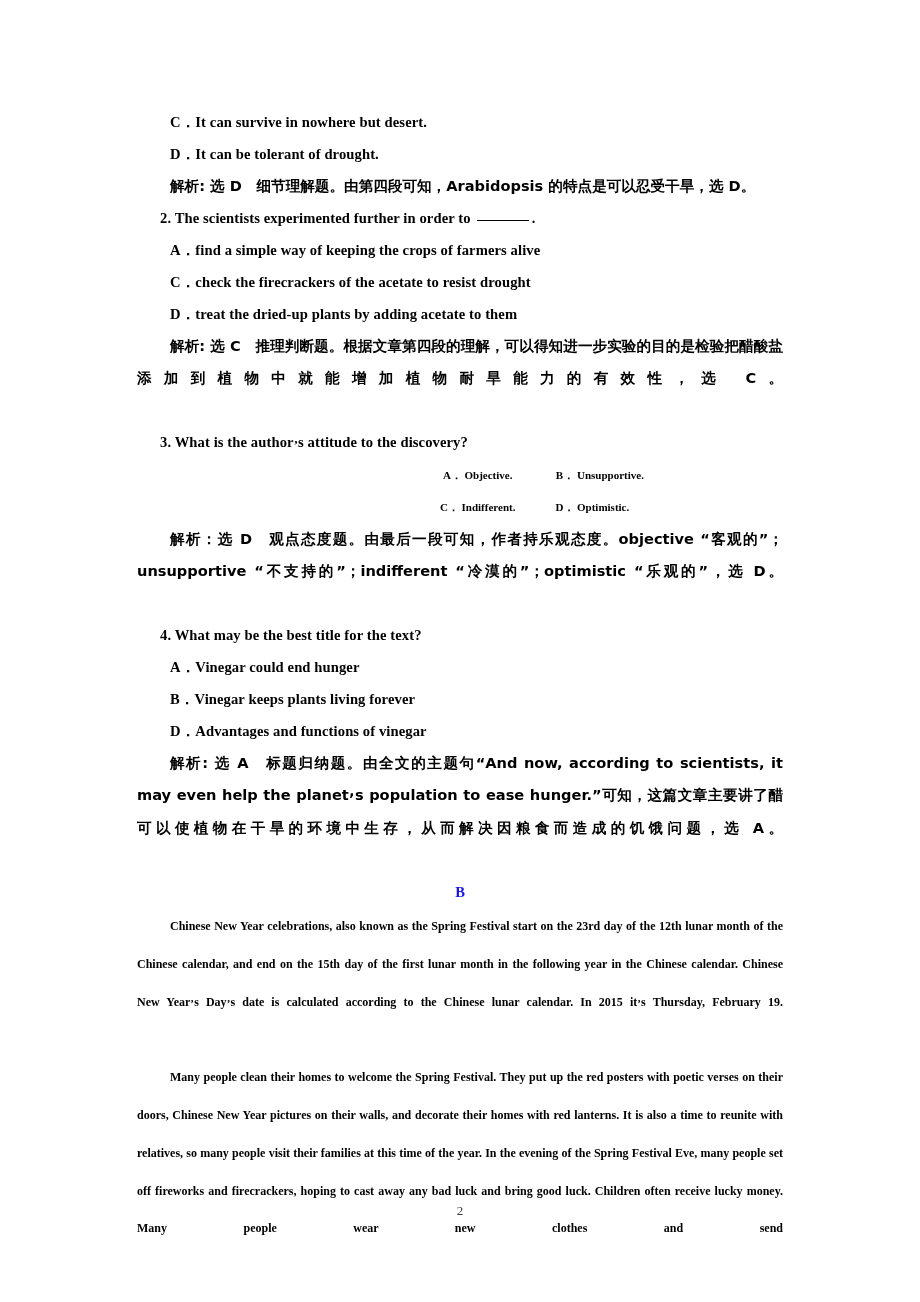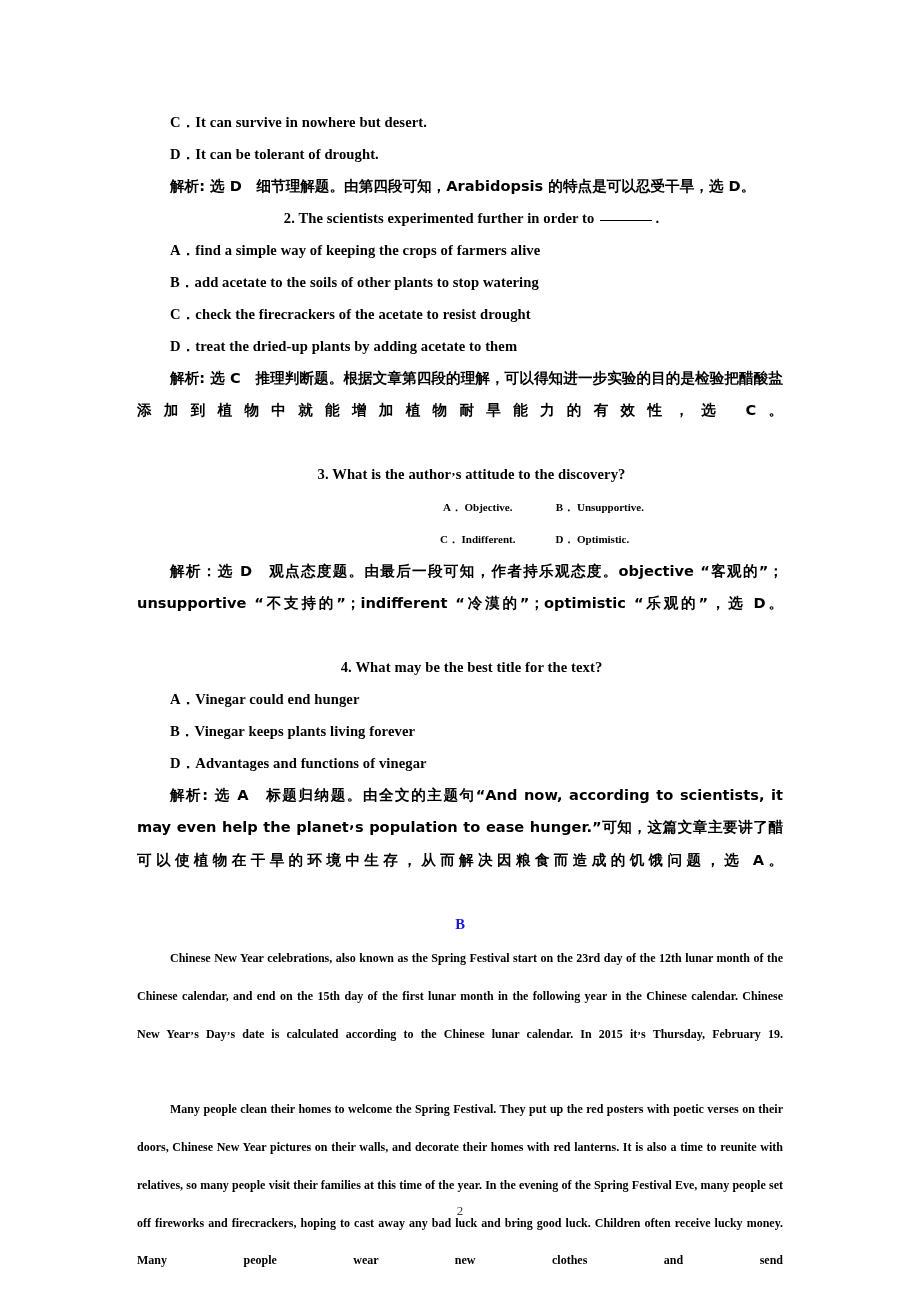--- a/index.html
+++ b/index.html
@@ -44,21 +44,20 @@
     padding-left: 33px;
   }
   .opt-letter {
     display: inline-block;
     min-width: 24px;
   }
 
   
   .stem {
     padding-left: 23px;
-    text-align: center;
   }
 
   
   .option-row {
     position: relative;
     font-weight: bold;
     font-size: 11px;
     line-height: 32px;
     height: 32px;
     padding-left: 33px;
@@ -165,23 +164,20 @@
     <div class="analysis one-line cn">解析: 选 D　细节理解题。由第四段可知，Arabidopsis 的特点是可以忍受干旱，选 D。</div>
 
     <div class="line stem">
       <span>2.</span>
       <span>The scientists experimented further in order to</span><span class="blank"></span><span>.</span>
     </div>
     <div class="line option">
       <span class="opt-letter">A．</span><span>find a simple way of keeping the crops of farmers alive</span>
     </div>
     <div class="line option">
-      <span class="opt-letter">B．</span><span>add acetate to the soils of other plants to stop watering</span>
-    </div>
-    <div class="line option">
       <span class="opt-letter">C．</span><span>check the firecrackers of the acetate to resist drought</span>
     </div>
     <div class="line option">
       <span class="opt-letter">D．</span><span>treat the dried-up plants by adding acetate to them</span>
     </div>
     <div class="analysis cn just-all">解析: 选 C　推理判断题。根据文章第四段的理解，可以得知进一步实验的目的是检验把醋酸盐添加到植物中就能增加植物耐旱能力的有效性，选 C。</div>
 
     <div class="line stem">
       <span>3.</span>
       <span>What is the author<span class="ap">,</span>s attitude to the discovery?</span>

